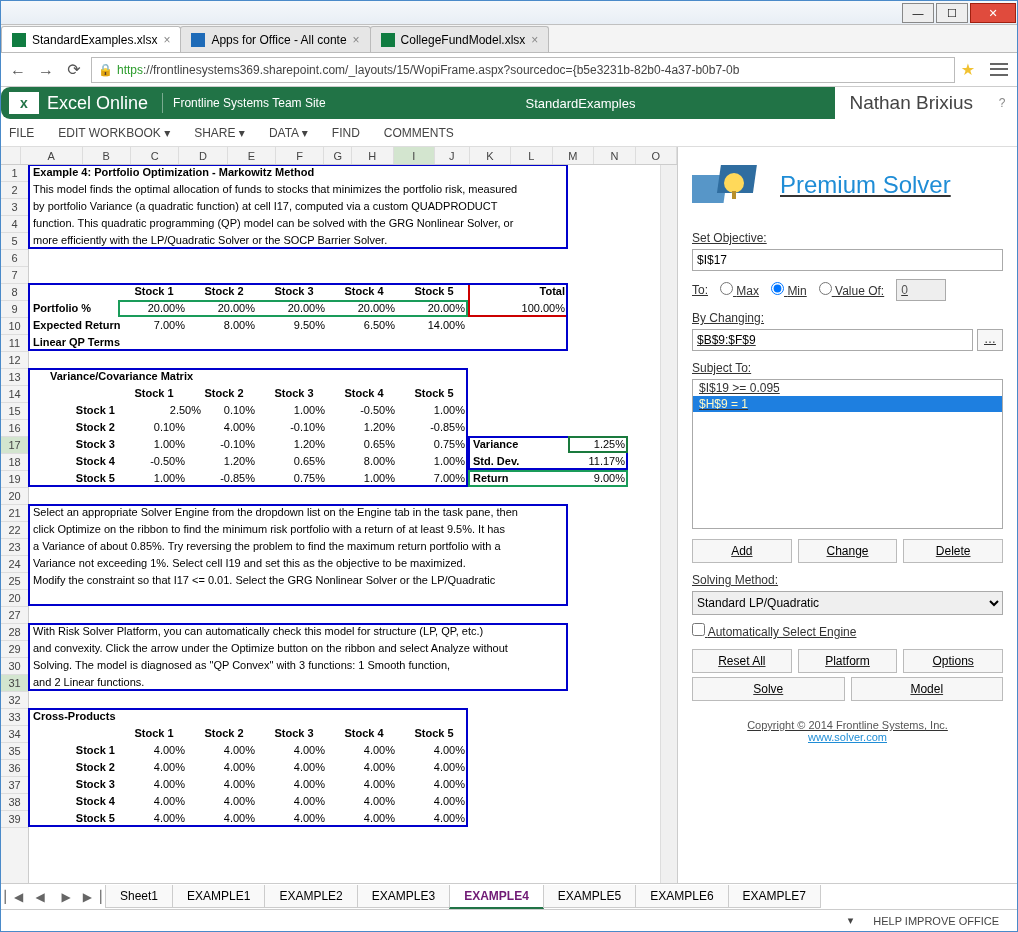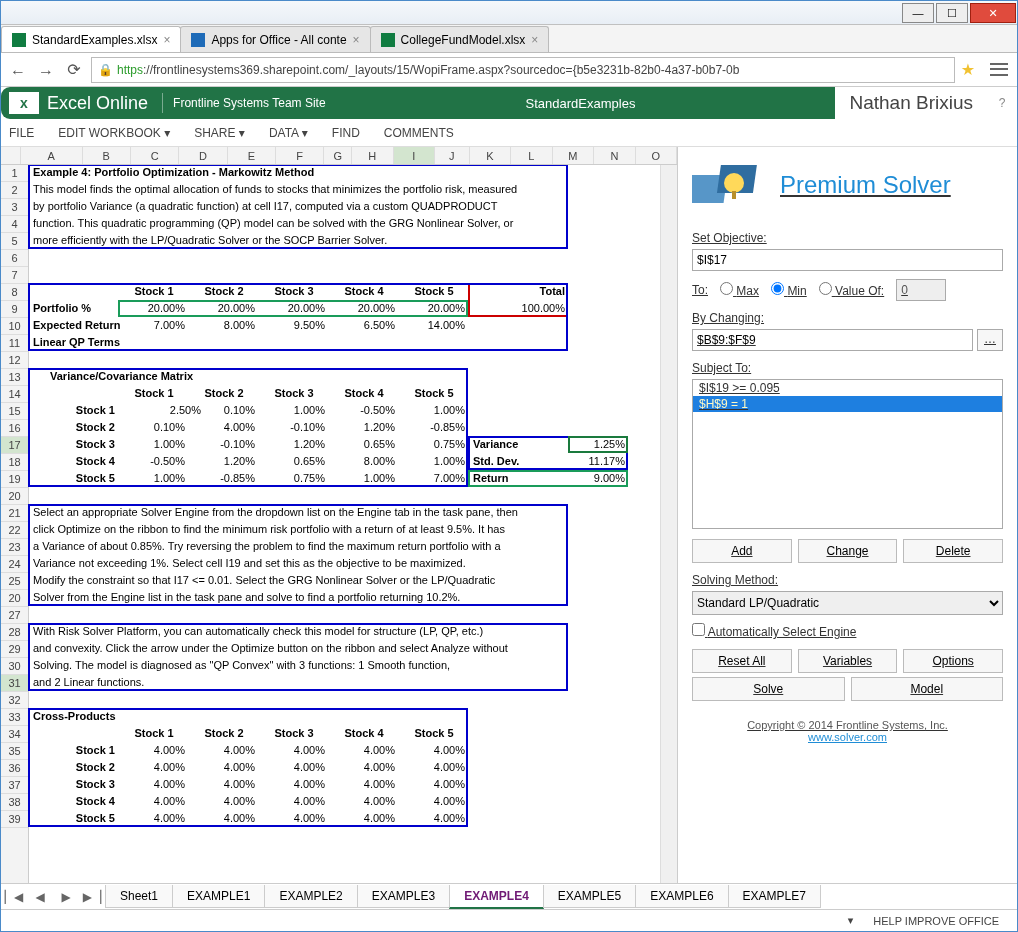--- a/index.html
+++ b/index.html
@@ -273,21 +273,20 @@
             <div class="cell rt" style="left: 540px; top: 272px; width: 60px; height: 17px;">1.25%</div>
             <div class="cell rt" style="left: 540px; top: 289px; width: 60px; height: 17px;">11.17%</div>
             <div class="cell rt" style="left: 540px; top: 306px; width: 60px; height: 17px;">9.00%</div>
             <div class="blue-box" style="left: 439px; top: 271px; width: 160px; height: 34px;"></div>
             <div class="green-box" style="left: 439px; top: 305px; width: 160px; height: 17px;"></div>
             <div class="cell " style="left: 0px; top: 340px; width: 540px; height: 17px;">Select an appropriate Solver Engine from the dropdown list on the Engine tab in the task pane, then</div>
             <div class="cell " style="left: 0px; top: 357px; width: 540px; height: 17px;">click Optimize on the ribbon to find the minimum risk portfolio with a return of at least 9.5%. It has</div>
             <div class="cell " style="left: 0px; top: 374px; width: 540px; height: 17px;">a Variance of about 0.85%. Try reversing the problem to find the maximum return portfolio with a</div>
             <div class="cell " style="left: 0px; top: 391px; width: 540px; height: 17px;">Variance not exceeding 1%. Select cell I19 and set this as the objective to be maximized.</div>
             <div class="cell " style="left: 0px; top: 408px; width: 540px; height: 17px;">Modify the constraint so that  I17 &lt;= 0.01. Select the GRG Nonlinear Solver or the LP/Quadratic</div>
-            <div class="cell " style="left: 0px; top: 425px; width: 540px; height: 17px;">Solver from the Engine list in the task pane and solve to find a portfolio returning 10.2%.</div>
             <div class="blue-box" style="left: -1px; top: 339px; width: 540px; height: 102px;"></div>
             <div class="cell " style="left: 0px; top: 476px; width: 540px; height: 17px;">and convexity.  Click the arrow under the Optimize button on the ribbon and select Analyze without</div>
             <div class="cell " style="left: 0px; top: 459px; width: 540px; height: 17px;">With Risk Solver Platform, you can automatically check this model for structure (LP, QP, etc.)</div>
             <div class="cell " style="left: 0px; top: 493px; width: 540px; height: 17px;">Solving. The model is diagnosed as "QP Convex" with 3 functions: 1 Smooth function,</div>
             <div class="cell " style="left: 0px; top: 510px; width: 540px; height: 17px;">and 2 Linear functions.</div>
             <div class="blue-box" style="left: -1px; top: 458px; width: 540px; height: 68px;"></div>
             <div class="cell bold" style="left: 0px; top: 544px; width: 160px; height: 17px;">Cross-Products</div>
             <div class="cell bold ctr" style="left: 90px; top: 561px; width: 70px; height: 17px;">Stock 1</div>
             <div class="cell bold ctr" style="left: 160px; top: 561px; width: 70px; height: 17px;">Stock 2</div>
             <div class="cell bold ctr" style="left: 230px; top: 561px; width: 70px; height: 17px;">Stock 3</div>
@@ -372,21 +371,21 @@
         <button class="tp-btn">Delete</button>
       </div>
 
       <div class="tp-label">Solving Method:</div>
       <select class="tp-select"><option>Standard LP/Quadratic</option></select>
 
       <div style="margin-top:8px"><label><input type="checkbox" style=""> <span>Automatically Select Engine</span></label></div>
 
       <div class="tp-btn-row">
         <button class="tp-btn">Reset All</button>
-        <button class="tp-btn">Variables</button>
+        <button class="tp-btn">Platform</button>
         <button class="tp-btn">Options</button>
       </div>
       <div class="tp-btn-row" style="margin-top:4px">
         <button class="tp-btn">Solve</button>
         <button class="tp-btn">Model</button>
       </div>
 
       <div class="tp-copyright">
         <span>Copyright © 2014 Frontline Systems, Inc.</span><br>
         <span class="tp-link">www.solver.com</span>

